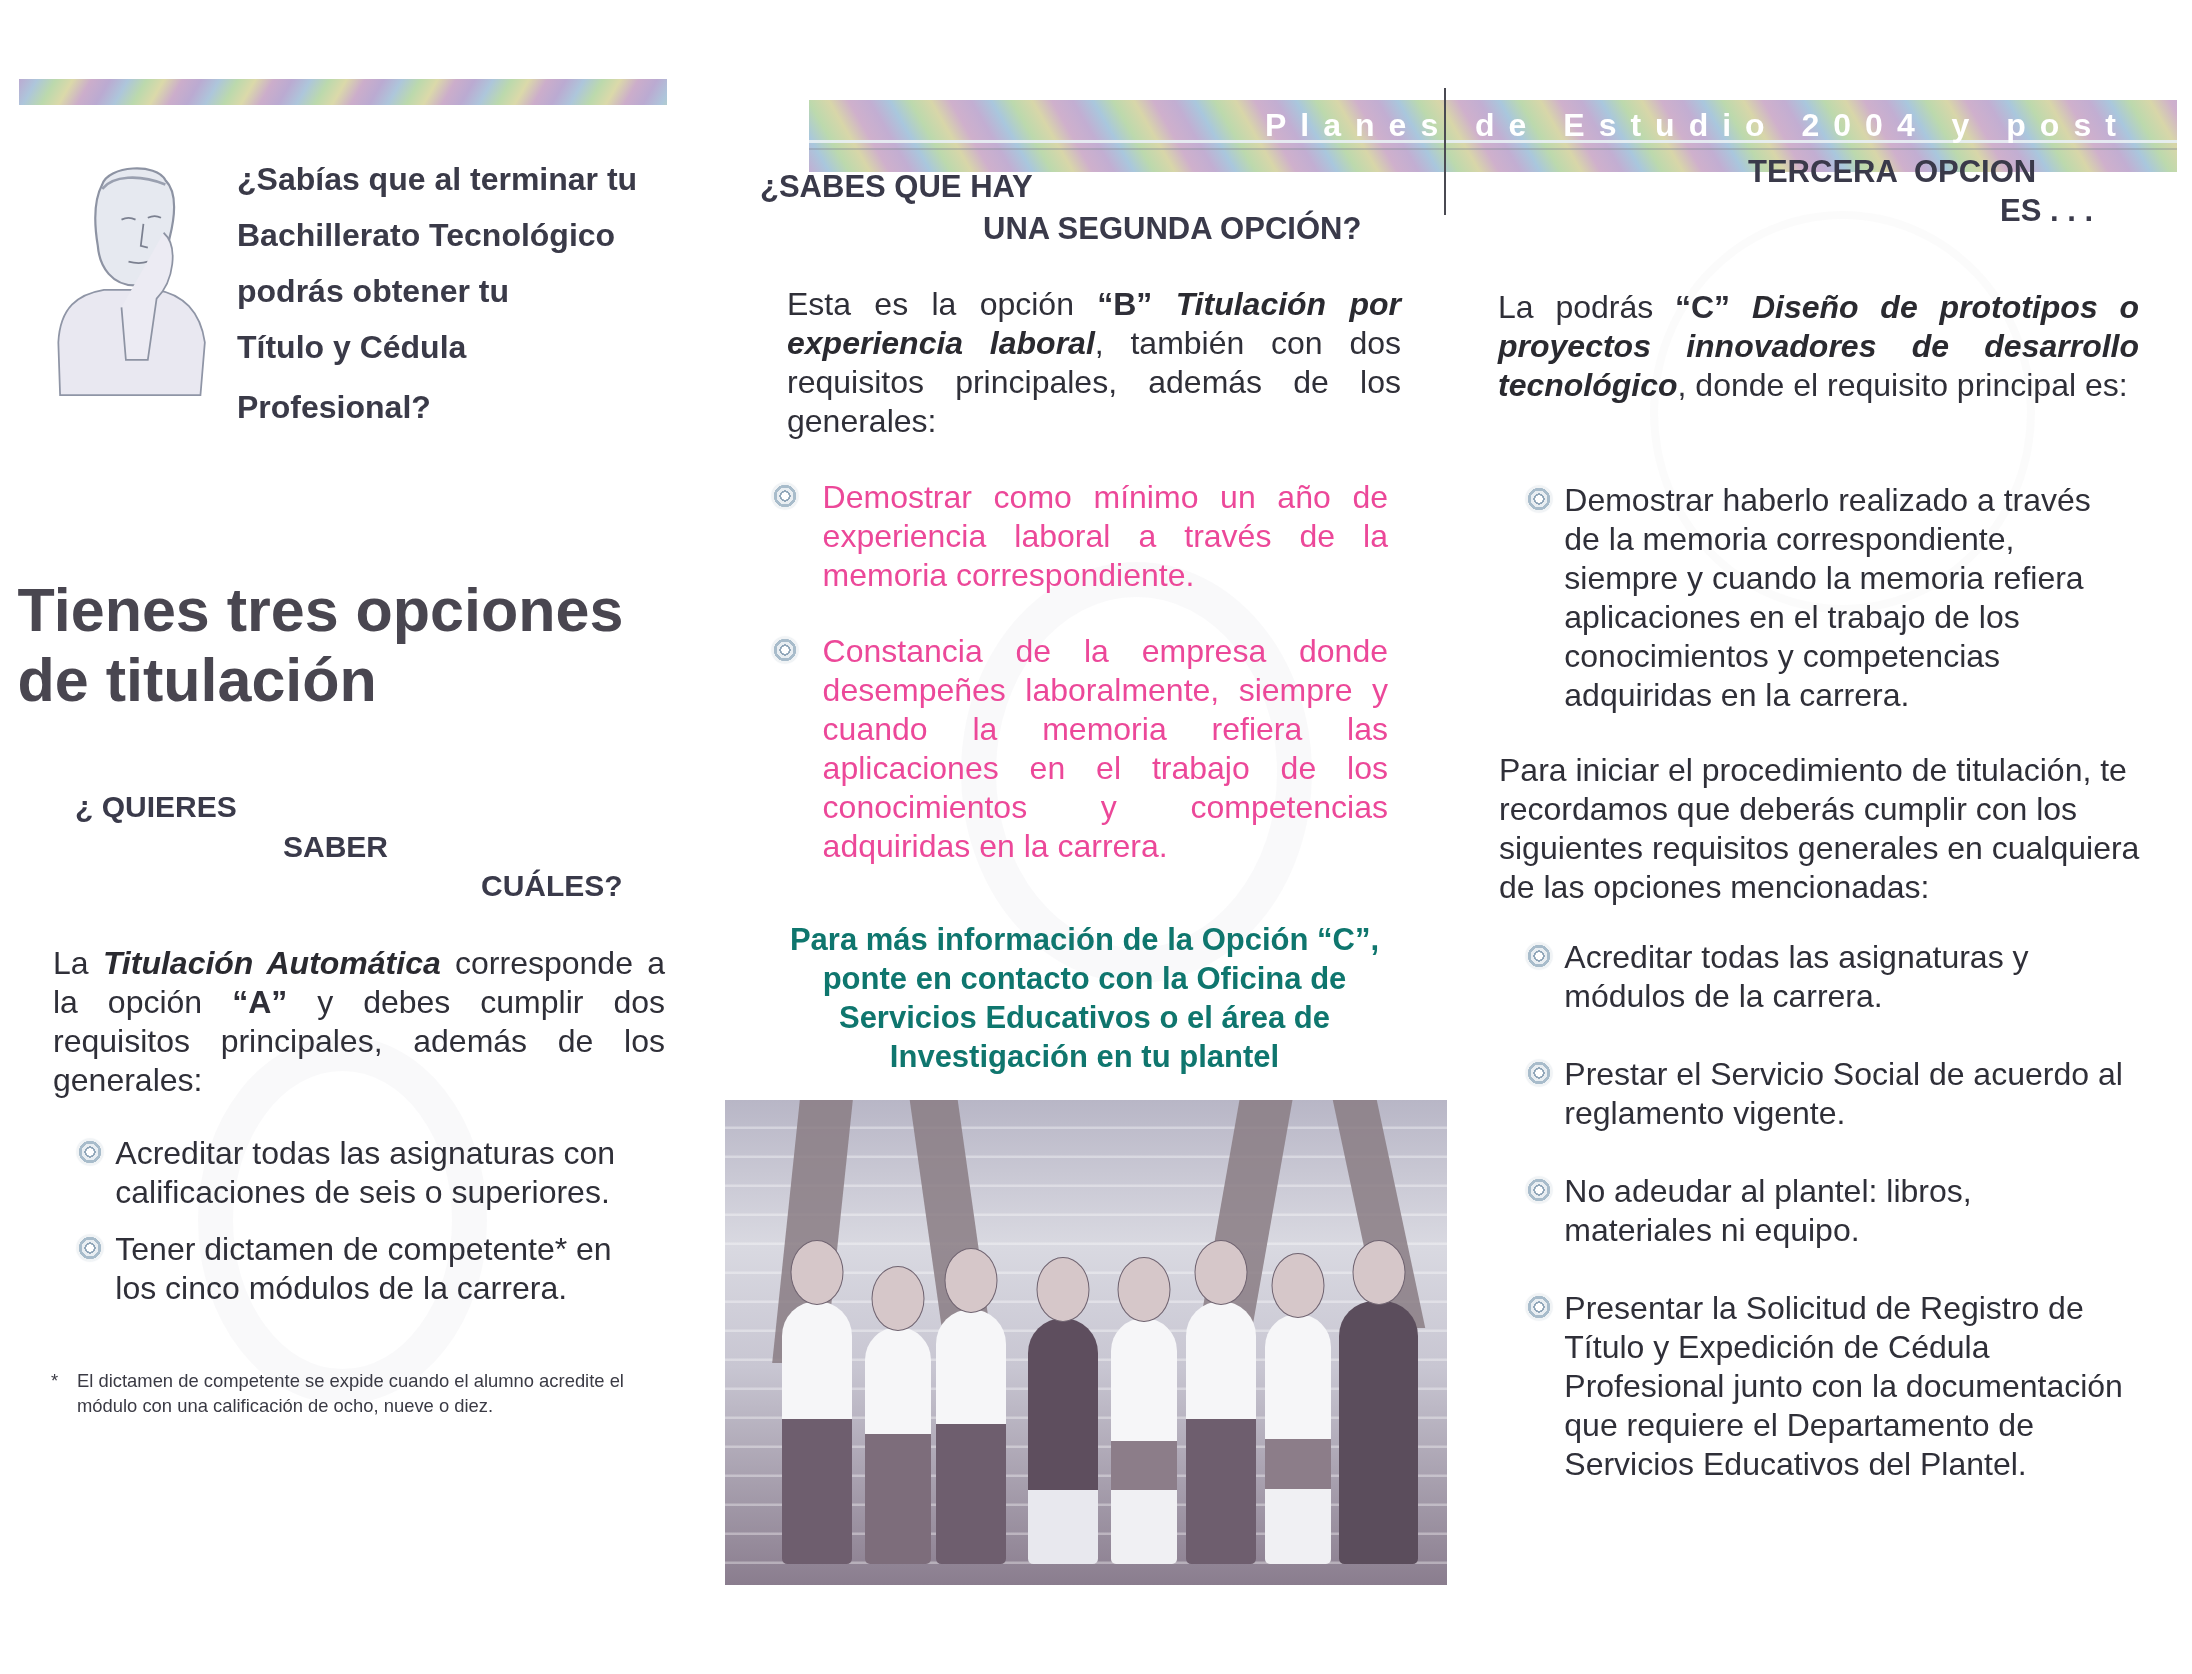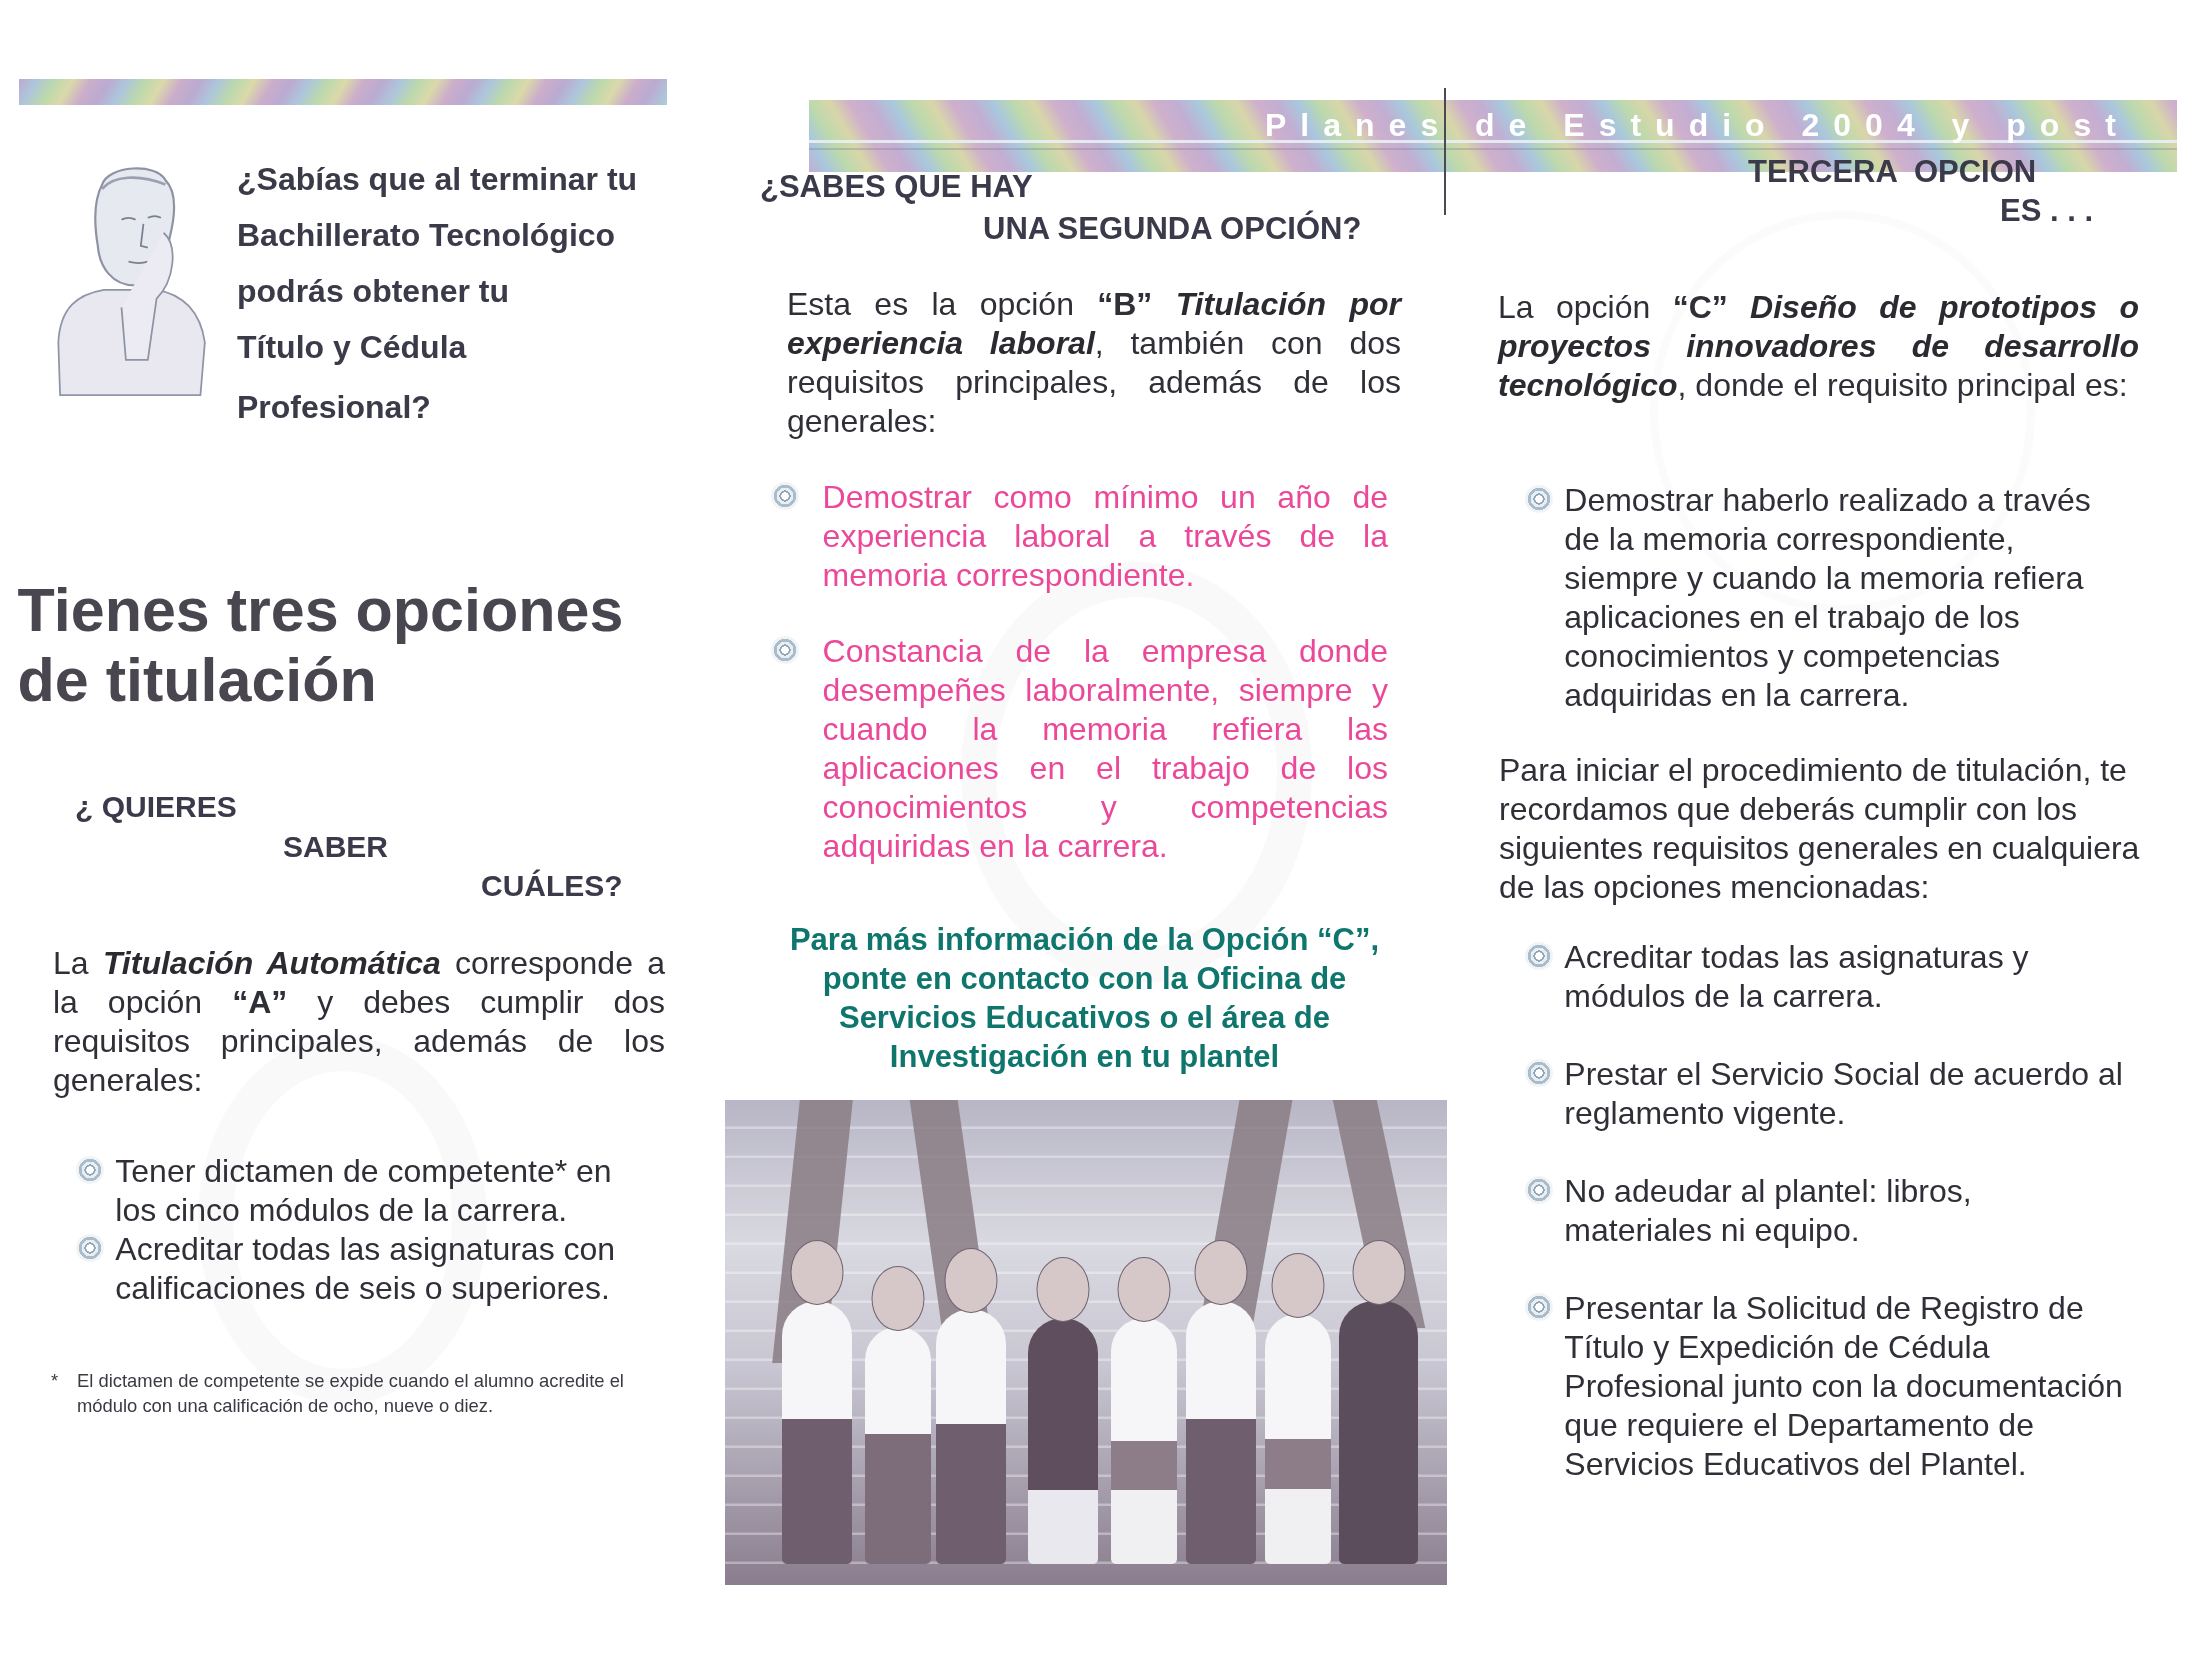--- a/index.html
+++ b/index.html
@@ -96,27 +96,27 @@
 <div class="abs caps" style="left:283px; top:830px;">SABER</div>
 <div class="abs caps" style="left:481px; top:869px;">CUÁLES?</div>
 
 <div class="abs wm" style="left:198px; top:1036px; width:219px; height:298px;"></div>
 
 <div class="abs para" style="left:53px; top:944px; width:612px;">
   <span>La </span><b><i>Titulación Automática</i></b><span> corresponde a la opción </span><b>“A”</b><span> y debes cumplir dos requisitos principales, además de los generales:</span>
 </div>
 
 <div class="abs" style="left:77px; top:1134px; width:579px; font-size:32px; line-height:39px; color:#2f2f38;">
+  <div class="bullet">
+    <span class="ico"></span>
+    <span class="txt">Acreditar todas las asignaturas con calificaciones de seis o superiores.</span>
+  </div>
   <div class="bullet" style="margin-top:17.6px;">
     <span class="ico"></span>
     <span class="txt">Tener dictamen de competente* en los cinco módulos de la carrera.</span>
-  </div>
-  <div class="bullet">
-    <span class="ico"></span>
-    <span class="txt">Acreditar todas las asignaturas con calificaciones de seis o superiores.</span>
   </div>
 </div>
 
 <div class="abs note" style="left:51px; top:1369px; width:597px; display:flex;">
   <span style="width:26px;">*</span>
   <span style="flex:1;">El dictamen de competente se expide cuando el alumno acredite el módulo con una calificación de ocho, nueve o diez.</span>
 </div>
 
 <div class="abs caps" style="left:760px; top:169px; font-size:31px;">¿SABES QUE HAY</div>
 <div class="abs caps" style="left:983px; top:211px; font-size:31px;">UNA SEGUNDA OPCIÓN?</div>
@@ -170,21 +170,21 @@
       <div class="head"></div>
     </div>
 </div>
 
 <div class="abs caps" style="left:1748px; top:154px; font-size:31px; white-space:pre;">TERCERA  OPCION</div>
 <div class="abs caps" style="left:2000px; top:193px; font-size:31px;">ES . . .</div>
 
 <div class="abs wm" style="left:1650px; top:211px; width:369px; height:386px; border-width:8.8px; opacity:.4;"></div>
 
 <div class="abs para" style="left:1498px; top:288px; width:641px;">
-  <span>La opción </span><b>“C”</b><b><i>  Diseño de prototipos o proyectos innovadores de desarrollo tecnológico</i></b><span>, donde el requisito principal es:</span>
+  <span>La podrás </span><b>“C”</b><b><i>  Diseño de prototipos o proyectos innovadores de desarrollo tecnológico</i></b><span>, donde el requisito principal es:</span>
 </div>
 
 <div class="abs" style="left:1526px; top:481px; width:597px; font-size:32px; line-height:39px; color:#2f2f38;">
   <div class="bullet">
     <span class="ico"></span>
     <span class="txt">Demostrar haberlo realizado a través de la memoria correspondiente, siempre y cuando la memoria refiera aplicaciones en el trabajo de los conocimientos y competencias adquiridas en la carrera.</span>
   </div>
 </div>
 
 <div class="abs" style="left:1499px; top:751px; width:641px; font-size:32px; line-height:39px; color:#2f2f38;">Para iniciar el procedimiento  de titulación, te recordamos que deberás cumplir con los siguientes requisitos generales en cualquiera de las opciones mencionadas:</div>

